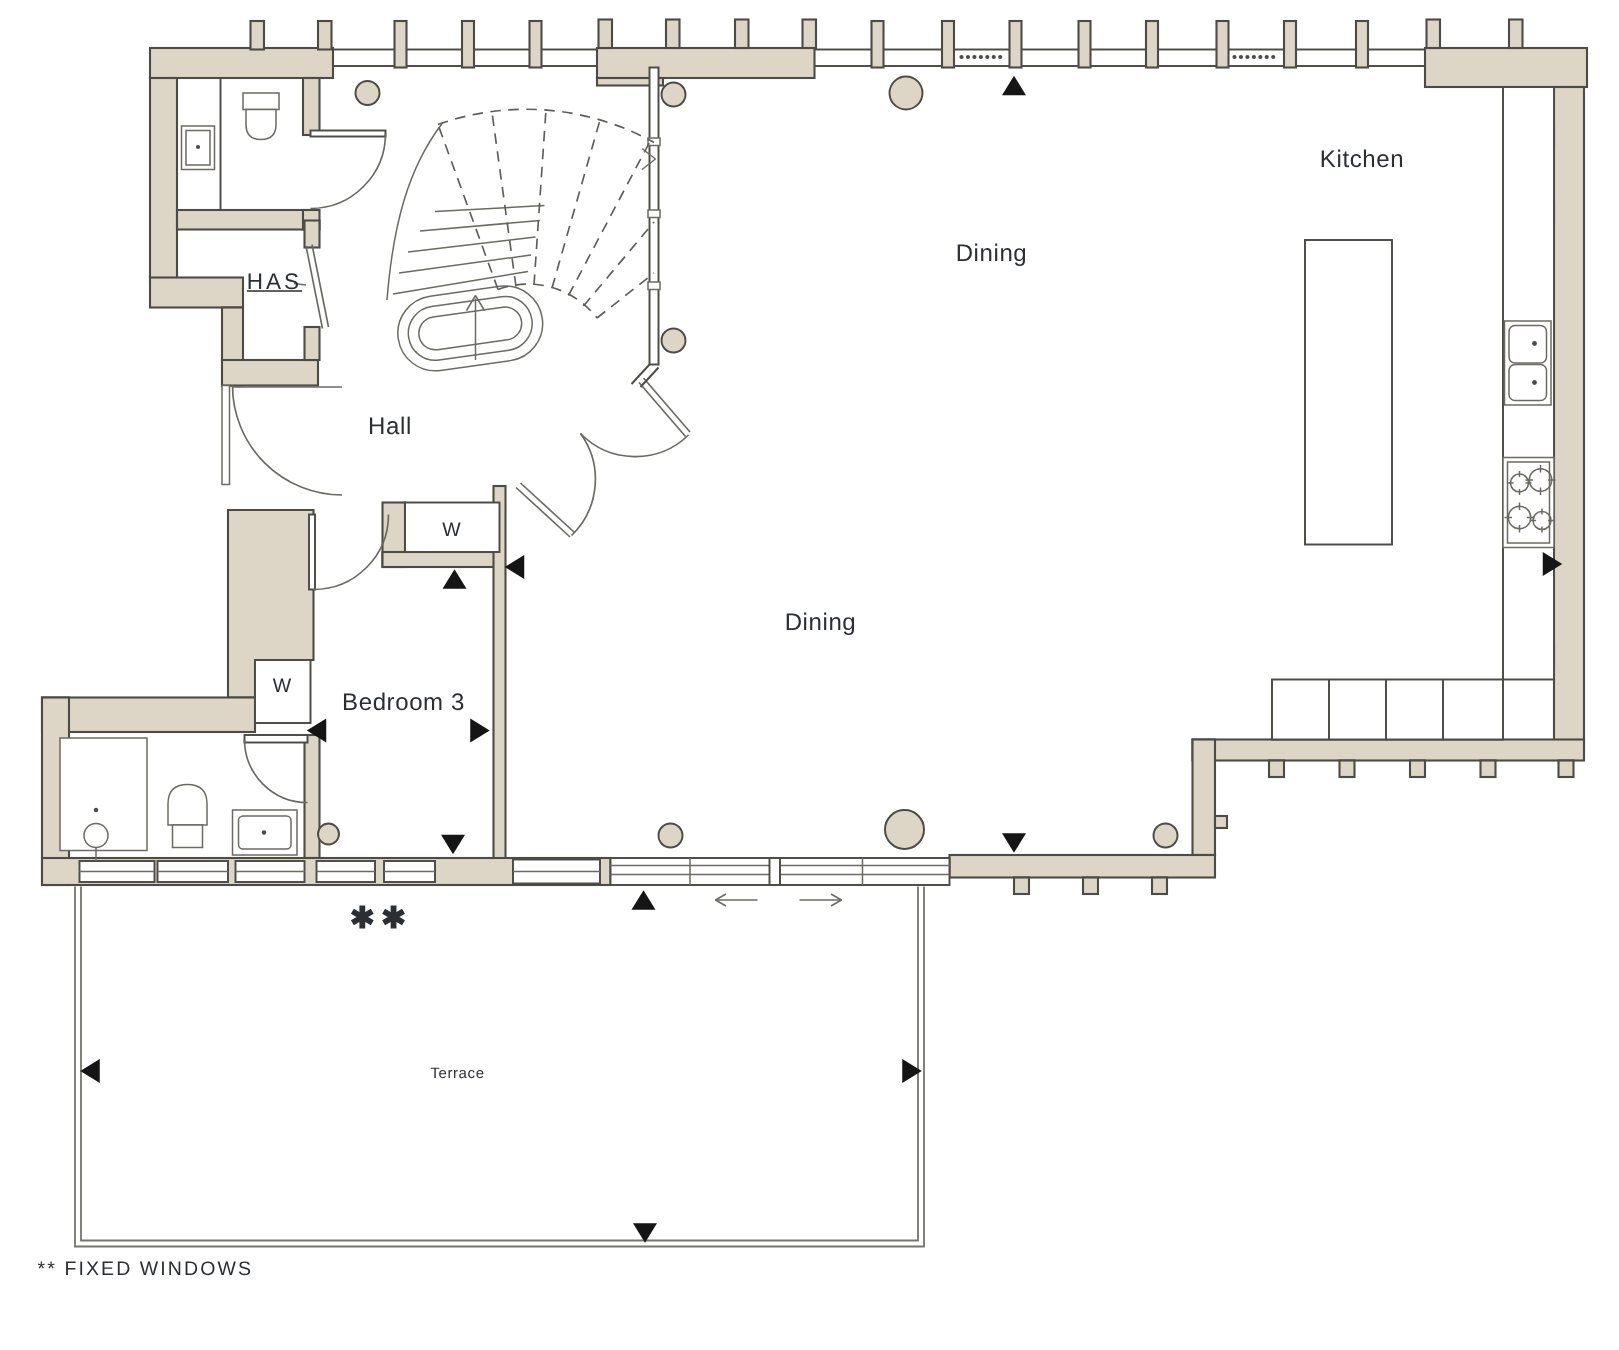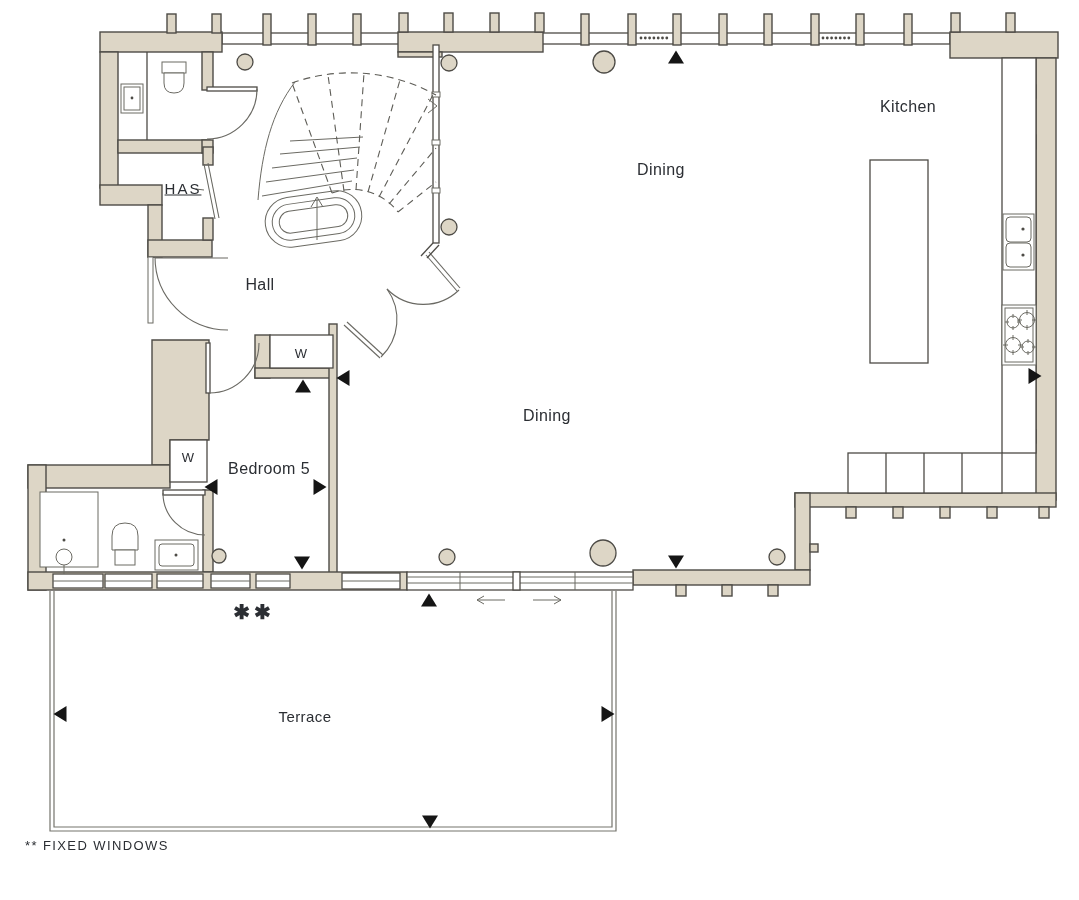--- a/index.html
+++ b/index.html
@@ -14,21 +14,21 @@
   .whitethin{fill:#fff;stroke:var(--thin);stroke-width:1;}
   .ln{stroke:var(--line);stroke-width:1.3;fill:none;}
   .thin{stroke:var(--thin);stroke-width:1;fill:none;}
   .arc{stroke:#6a6963;stroke-width:1.1;fill:none;}
   .dash{stroke:#5e5d57;stroke-width:1.1;fill:none;stroke-dasharray:7 5;}
   .terr{stroke:#75746d;stroke-width:1.2;fill:none;}
   .lbl{position:absolute;transform:translate(-50%,-50%);font-size:16px;letter-spacing:.4px;
        color:var(--text);white-space:nowrap;}
   .lbl.small{font-size:13px;letter-spacing:.2px;}
   .lbl.has{font-size:15px;letter-spacing:2px;text-decoration:underline;}
-  .lbl.terrace{font-size:15px;}
+  .lbl.terrace{font-size:10px;}
   .lbl.stars{font-size:20px;font-weight:700;letter-spacing:4px;}
   .legend{position:absolute;font-size:13px;letter-spacing:1.4px;color:var(--text);}
 </style>
 </head>
 <body>
 
 <div class="stage">
   <svg width="1079" height="900" viewBox="0 0 1079 900">
 
     <g>
@@ -334,19 +334,19 @@
         <circle cx="844.5" cy="38" r="1.4" fill="#4d4b46"></circle>
         <circle cx="848.8" cy="38" r="1.4" fill="#4d4b46"></circle>
       </g>
   </svg>
 
   <div class="lbl" style="left:908px;top:107px">Kitchen</div>
   <div class="lbl" style="left:661px;top:170px">Dining</div>
   <div class="lbl" style="left:547px;top:416px">Dining</div>
   <div class="lbl" style="left:260px;top:285px">Hall</div>
   <div class="lbl has" style="left:183px;top:188px">HAS</div>
-  <div class="lbl" style="left:269px;top:469px">Bedroom 5</div>
+  <div class="lbl" style="left:269px;top:469px">Bedroom 3</div>
   <div class="lbl terrace" style="left:305px;top:716px">Terrace</div>
   <div class="lbl small" style="left:301px;top:353px">W</div>
   <div class="lbl small" style="left:188px;top:457px">W</div>
   <div class="lbl stars" style="left:254px;top:612px">✱✱</div>
   <div class="legend" style="left:25px;top:838px">** FIXED WINDOWS</div>
 </div>
 
 </body></html>

